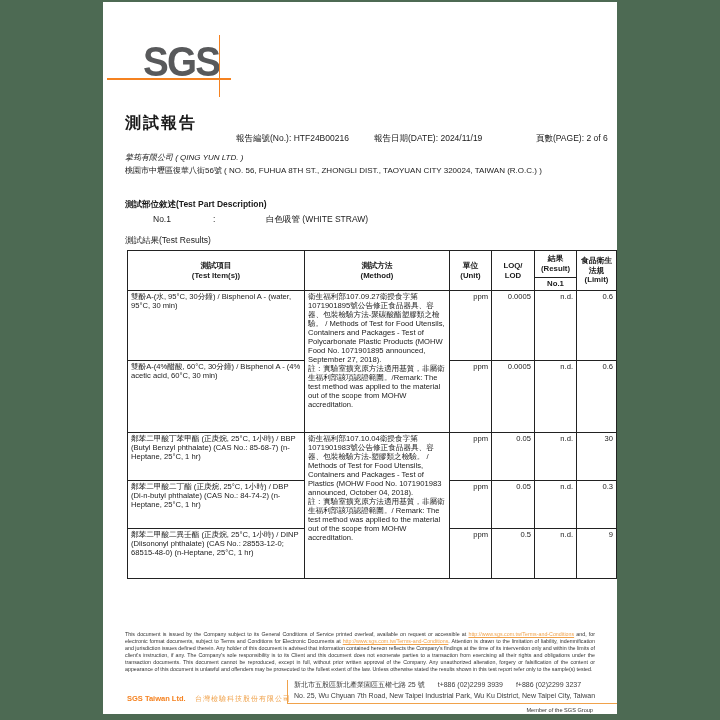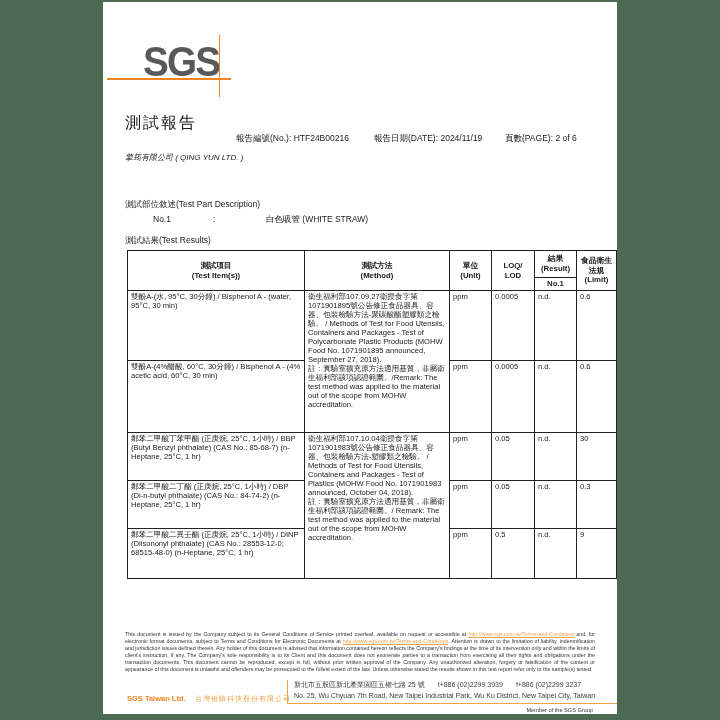--- a/index.html
+++ b/index.html
@@ -18,49 +18,49 @@
   }
   
   .logo-text{
     position:absolute; left:40px; top:36px;
     font-size:42px; font-weight:bold; color:var(--logo-gray);
     letter-spacing:-2px; transform:scaleX(.92); transform-origin:left top;
   }
   .logo-hline{position:absolute; left:4px; top:76px; width:124px; height:2px; background:var(--accent);}
   .logo-vline{position:absolute; left:116px; top:33px; width:1px; height:62px; background:var(--accent);}
   
-  .title-zh{position:absolute; left:22px; top:111px; font-size:16px; font-weight:normal; letter-spacing:2px;}
+  .title-zh{position:absolute; left:22px; top:111px; font-size:16px; font-weight:bold; letter-spacing:2px;}
   .title-en{position:absolute; left:22px; top:129px; font-size:20px; font-weight:bold; letter-spacing:.5px;}
   .meta{position:absolute; top:131px; font-size:8.5px; white-space:nowrap;}
-  .meta-no{left:133px;} .meta-date{left:271px;} .meta-page{left:402px;}
+  .meta-no{left:133px;} .meta-date{left:271px;} .meta-page{left:433px;}
   .company{position:absolute; left:22px; top:150px; font-size:8px;font-style:italic;}
   .company-addr{position:absolute; left:22px; top:163px; font-size:8px; white-space:nowrap;}
   
-  .part-heading{position:absolute; left:22px; top:197px; font-size:8.5px; font-weight:normal;}
+  .part-heading{position:absolute; left:22px; top:197px; font-size:8.5px; font-weight:bold;}
   .part-line{position:absolute; left:0; top:212px; font-size:8.5px;}
   .part-no{position:absolute; left:50px; white-space:nowrap;}
   .part-colon{position:absolute; left:110px;}
   .part-desc{position:absolute; left:131px; white-space:nowrap;margin-left:32px;}
   .results-heading{position:absolute; left:22px; top:233px; font-size:8.5px; font-weight:normal;}
   
   table.results{
     position:absolute; left:16px; top:248px; width:489px;
     border-collapse:collapse; table-layout:fixed;margin-left:8px;
   }
   table.results th, table.results td{
     border:1px solid #222; font-weight:normal;
     font-size:7.6px; line-height:9px; padding:1px 3px; vertical-align:top;
     overflow:hidden; word-wrap:break-word;
   }
   table.results th{
     font-weight:bold; text-align:center; vertical-align:middle;
     white-space:pre-line; font-size:7.8px; line-height:9.6px;
   }
   td.c-method{white-space:pre-line;}
-  td.c-num{text-align:left;}
+  td.c-num{text-align:right;}
   
   .disclaimer{
     position:absolute; left:22px; top:629px; width:470px;
     font-size:5.3px; line-height:7.1px; text-align:justify; color:#333;
   }
   .disclaimer .link{color:var(--accent-soft); text-decoration:underline; cursor:pointer;}
   .f-left{position:absolute; left:24px; top:685px; white-space:nowrap;}
   .f-company-en{font-size:7.5px; font-weight:bold; color:var(--accent);}
   .f-company-zh{font-size:7px; color:var(--accent-soft); margin-left:5px; letter-spacing:1px;}
   .f-divider{position:absolute; left:184px; top:678px; width:1px; height:23px; background:var(--accent-soft);}
@@ -79,20 +79,21 @@
     <div class="logo-text">SGS</div>
     <div class="logo-hline"></div>
     <div class="logo-vline"></div>
   </div>
 
   <div class="title-zh">測試報告</div>
   <div class="meta meta-no"><span>報告編號(No.):</span> <span>HTF24B00216</span></div>
   <div class="meta meta-date"><span>報告日期(DATE):</span> <span>2024/11/19</span></div>
   <div class="meta meta-page"><span>頁數(PAGE):</span> <span>2 of 6</span></div>
   <div class="company">擎筠有限公司 ( QING YUN LTD. )</div>
+  <div class="company-addr">桃園市中壢區復華八街56號 ( NO. 56, FUHUA 8TH ST., ZHONGLI DIST., TAOYUAN CITY 320024, TAIWAN (R.O.C.) )</div>
 
   <div class="part-heading">測試部位敘述(Test Part Description)</div>
   <div class="part-line">
     <span class="part-no">No.1</span>
     <span class="part-colon">:</span>
     <span class="part-desc">白色吸管 (WHITE STRAW)</span>
   </div>
 
   <div class="results-heading">測試結果(Test Results)</div>
 

